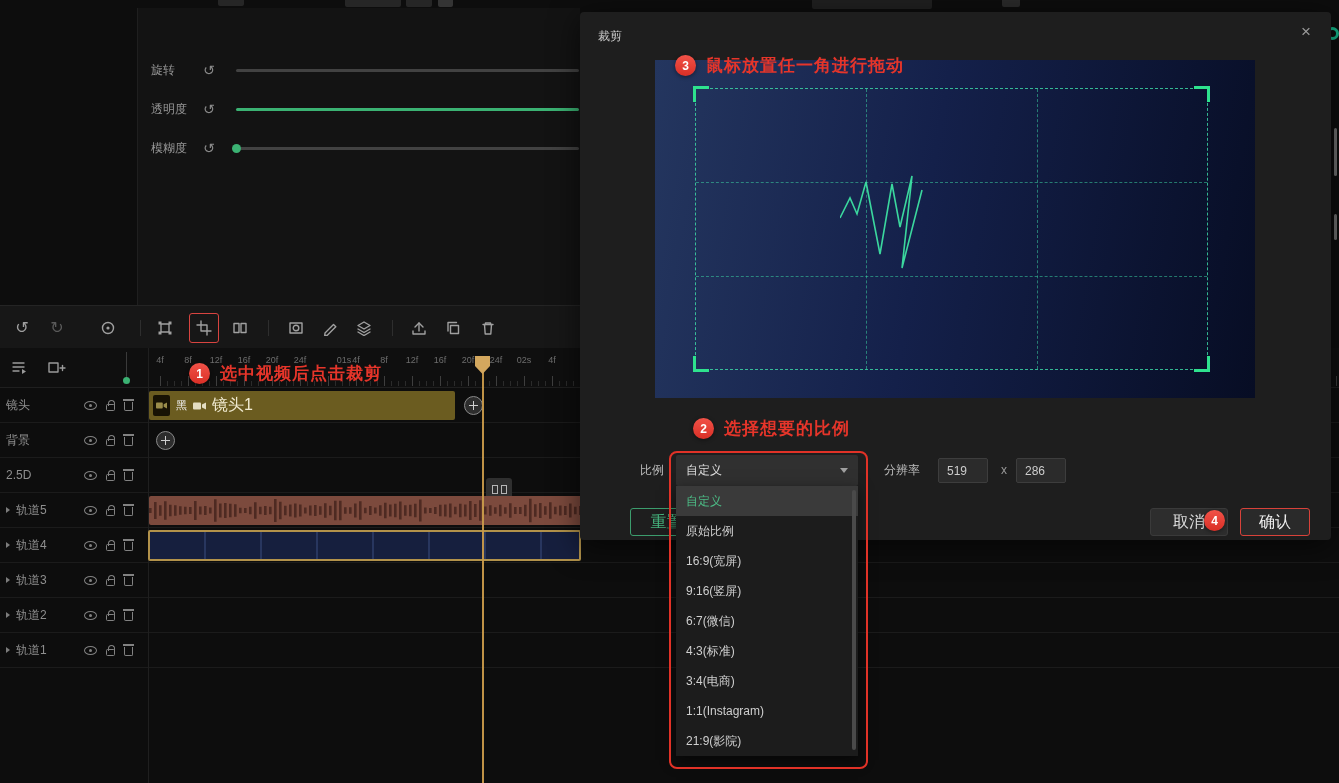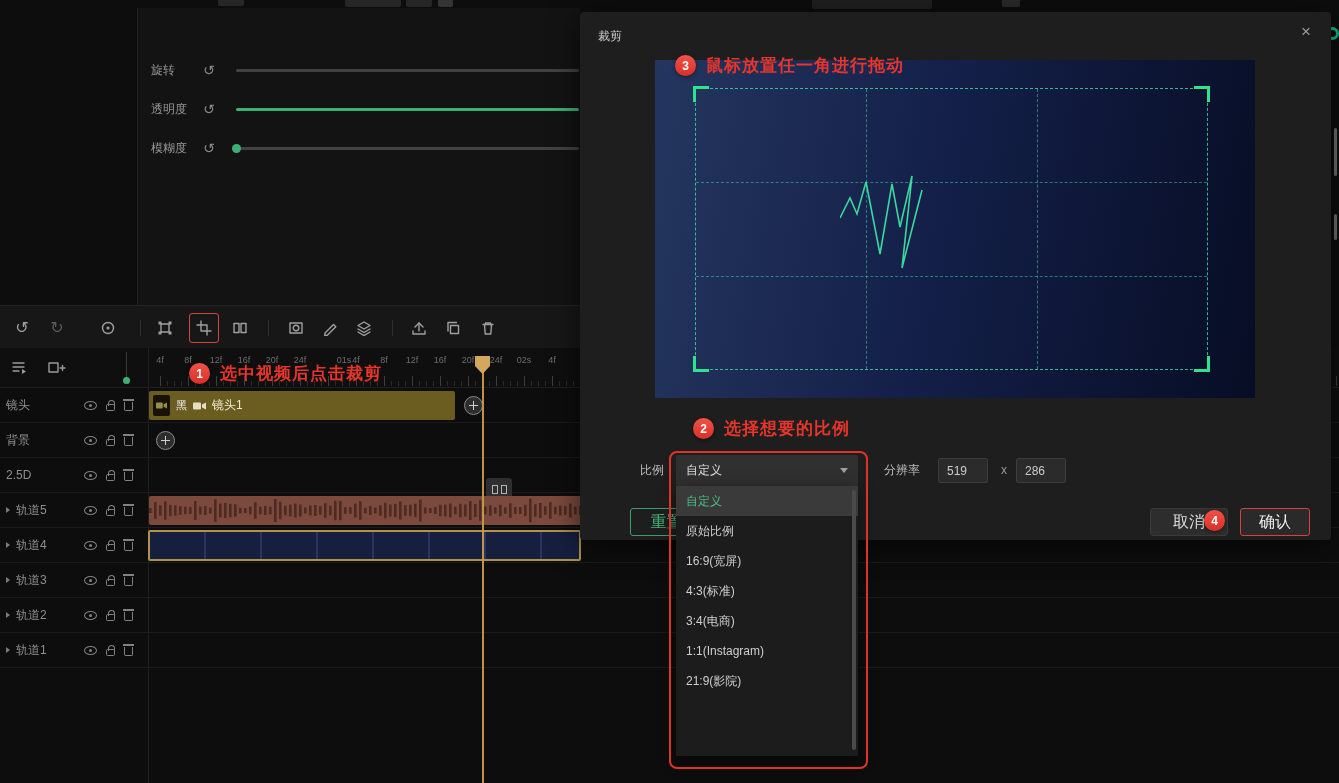--- a/index.html
+++ b/index.html
@@ -49,21 +49,21 @@
   .ic-lock{position:relative;width:9px;height:7px;border:1px solid #828282;border-radius:1.5px;margin-top:4px;cursor:pointer}
   .ic-lock::before{content:"";position:absolute;left:50%;top:-5px;width:5.5px;height:5px;margin-left:-2.75px;border:1px solid #828282;border-bottom:none;border-radius:4px 4px 0 0}
   .ic-trash{position:relative;width:8.5px;height:9px;border:1px solid #828282;border-top:none;border-radius:0 0 2px 2px;margin-top:3px;cursor:pointer}
   .ic-trash::before{content:"";position:absolute;left:-2.2px;top:-2.6px;width:11px;height:1.4px;background:#828282}
   .col-divider{position:absolute;left:148px;top:348px;width:1px;height:435px;background:#1f1f1f}
 
   
   .clip-video1{position:absolute;left:149px;top:391px;width:306px;height:29px;background:#6b5c20;border-radius:2px;display:flex;align-items:center;padding-left:4px;gap:6px;cursor:pointer}
   .clip-thumb{width:17px;height:21px;background:#171204;border-radius:2px;display:flex;align-items:center;justify-content:center}
   .clip-prefix{color:#efefef;font-size:11px}
-  .clip-label{color:#f0ead0;font-size:12px}
+  .clip-label{color:#f0ead0;font-size:16px}
   .film{display:block}
   .plus-circle{position:absolute;width:19px;height:19px;border:1px solid #8a8a8a;border-radius:50%;background:#2d2d2d;cursor:pointer}
   .plus-circle::before{content:"";position:absolute;left:50%;top:4px;bottom:4px;width:1.4px;margin-left:-0.7px;background:#cfcfcf}
   .plus-circle::after{content:"";position:absolute;top:50%;left:4px;right:4px;height:1.4px;margin-top:-0.7px;background:#cfcfcf}
   .snap-ind{position:absolute;left:486px;top:478px;width:26px;height:22px;background:#2f2f2f;border-radius:3px;display:flex;align-items:center;justify-content:center;gap:3px}
   .snap-ind span{width:6px;height:9px;border:1px solid #b5b5b5}
   .clip-audio{position:absolute;left:149px;top:496px;width:432px;height:29px;background:#7c4a3d;border-radius:2px 0 0 2px;overflow:hidden;cursor:pointer}
   .clip-videotrack{position:absolute;left:148px;top:530px;width:433px;height:31px;border:2px solid #b2924a;border-radius:2px;background:repeating-linear-gradient(90deg,#161f3e 0 54px,#28365f 54px 56px);cursor:pointer}
 
   
@@ -424,20 +424,22 @@
 
     <div class="btn btn-reset">重置</div>
     <div class="btn btn-cancel">取消</div>
     <span class="step-badge badge4">4</span>
     <div class="btn btn-confirm">确认</div>
 
     <div class="menu">
       <div class="menu-item selected">自定义</div>
       <div class="menu-item">原始比例</div>
       <div class="menu-item">16:9(宽屏)</div>
+      <div class="menu-item">9:16(竖屏)</div>
+      <div class="menu-item">6:7(微信)</div>
       <div class="menu-item">4:3(标准)</div>
       <div class="menu-item">3:4(电商)</div>
       <div class="menu-item">1:1(Instagram)</div>
       <div class="menu-item">21:9(影院)</div>
       <div class="menu-scroll"></div>
     </div>
   </div>
 
   <div class="red-outline"></div>
 

